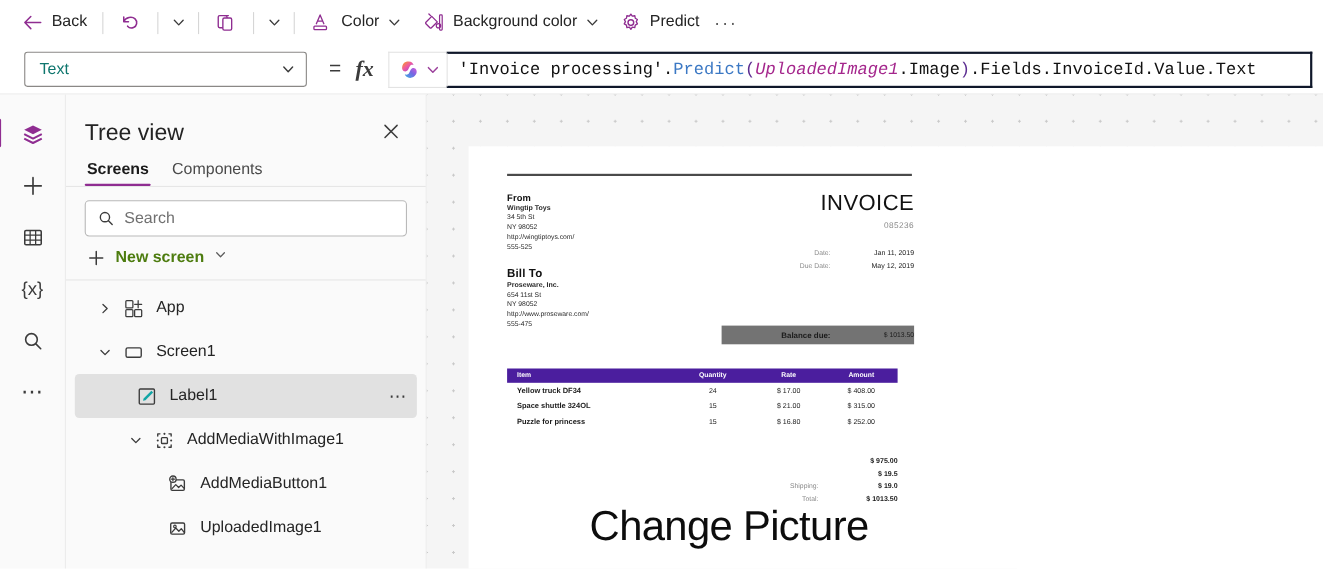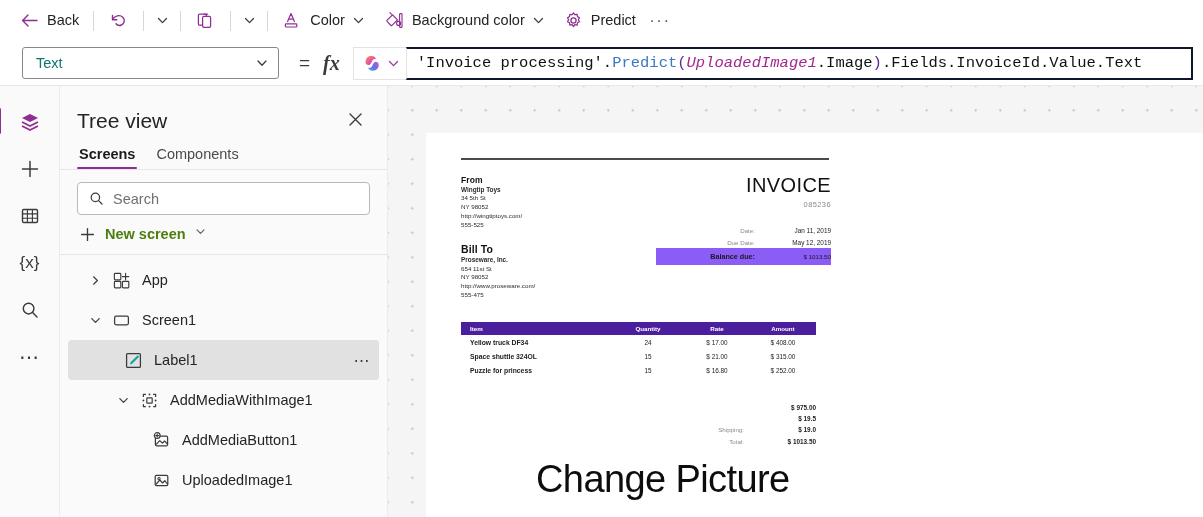--- a/index.html
+++ b/index.html
@@ -183,21 +183,21 @@
   .blk-title.big { font-size: 10.5px; }
   .blk-line { font-size: 6.2px; color: #2b2b2b; line-height: 1.45; }
   .blk-line.b { font-weight: 700; font-size: 6.4px; }
   .inv-right { width: 175px; text-align: right; }
   .inv-word { font-size: 20px; color: #111; letter-spacing: .4px; line-height: 1; }
   .inv-num { font-size: 7.5px; color: #8a8a8a; margin-top: 5px; letter-spacing: .4px; }
   .meta { margin-top: 15px; }
   .meta-row { display: flex; justify-content: flex-end; align-items: center; padding: 2.5px 0; }
   .meta-k { font-size: 6.2px; color: #8a8a8a; width: 92px; text-align: right; padding-right: 10px; }
   .meta-v { font-size: 6.4px; color: #1b1b1b; width: 66px; text-align: right; }
-  .meta-row.hl { background: #8b5cf6; padding: 4px 0; }
+  .meta-row.hl { background: #737373; padding: 4px 0; margin-top: 48px; }
   .meta-row.hl .meta-k { color: #1b1b1b; font-size: 7.2px; font-weight: 700; }
   .meta-row.hl .meta-v { font-size: 6.2px; }
   .items { margin-top: 22px; width: 355px; }
   .ihead {
     background: #4b1e9e; display: flex; align-items: center; height: 13px;
     color: #fff; font-size: 6.2px; font-weight: 600;
   }
   .ihead .c-item { flex: 1; padding-left: 9px; }
   .ihead .c-qty { width: 72px; text-align: center; }
   .ihead .c-rate { width: 66px; text-align: center; }

